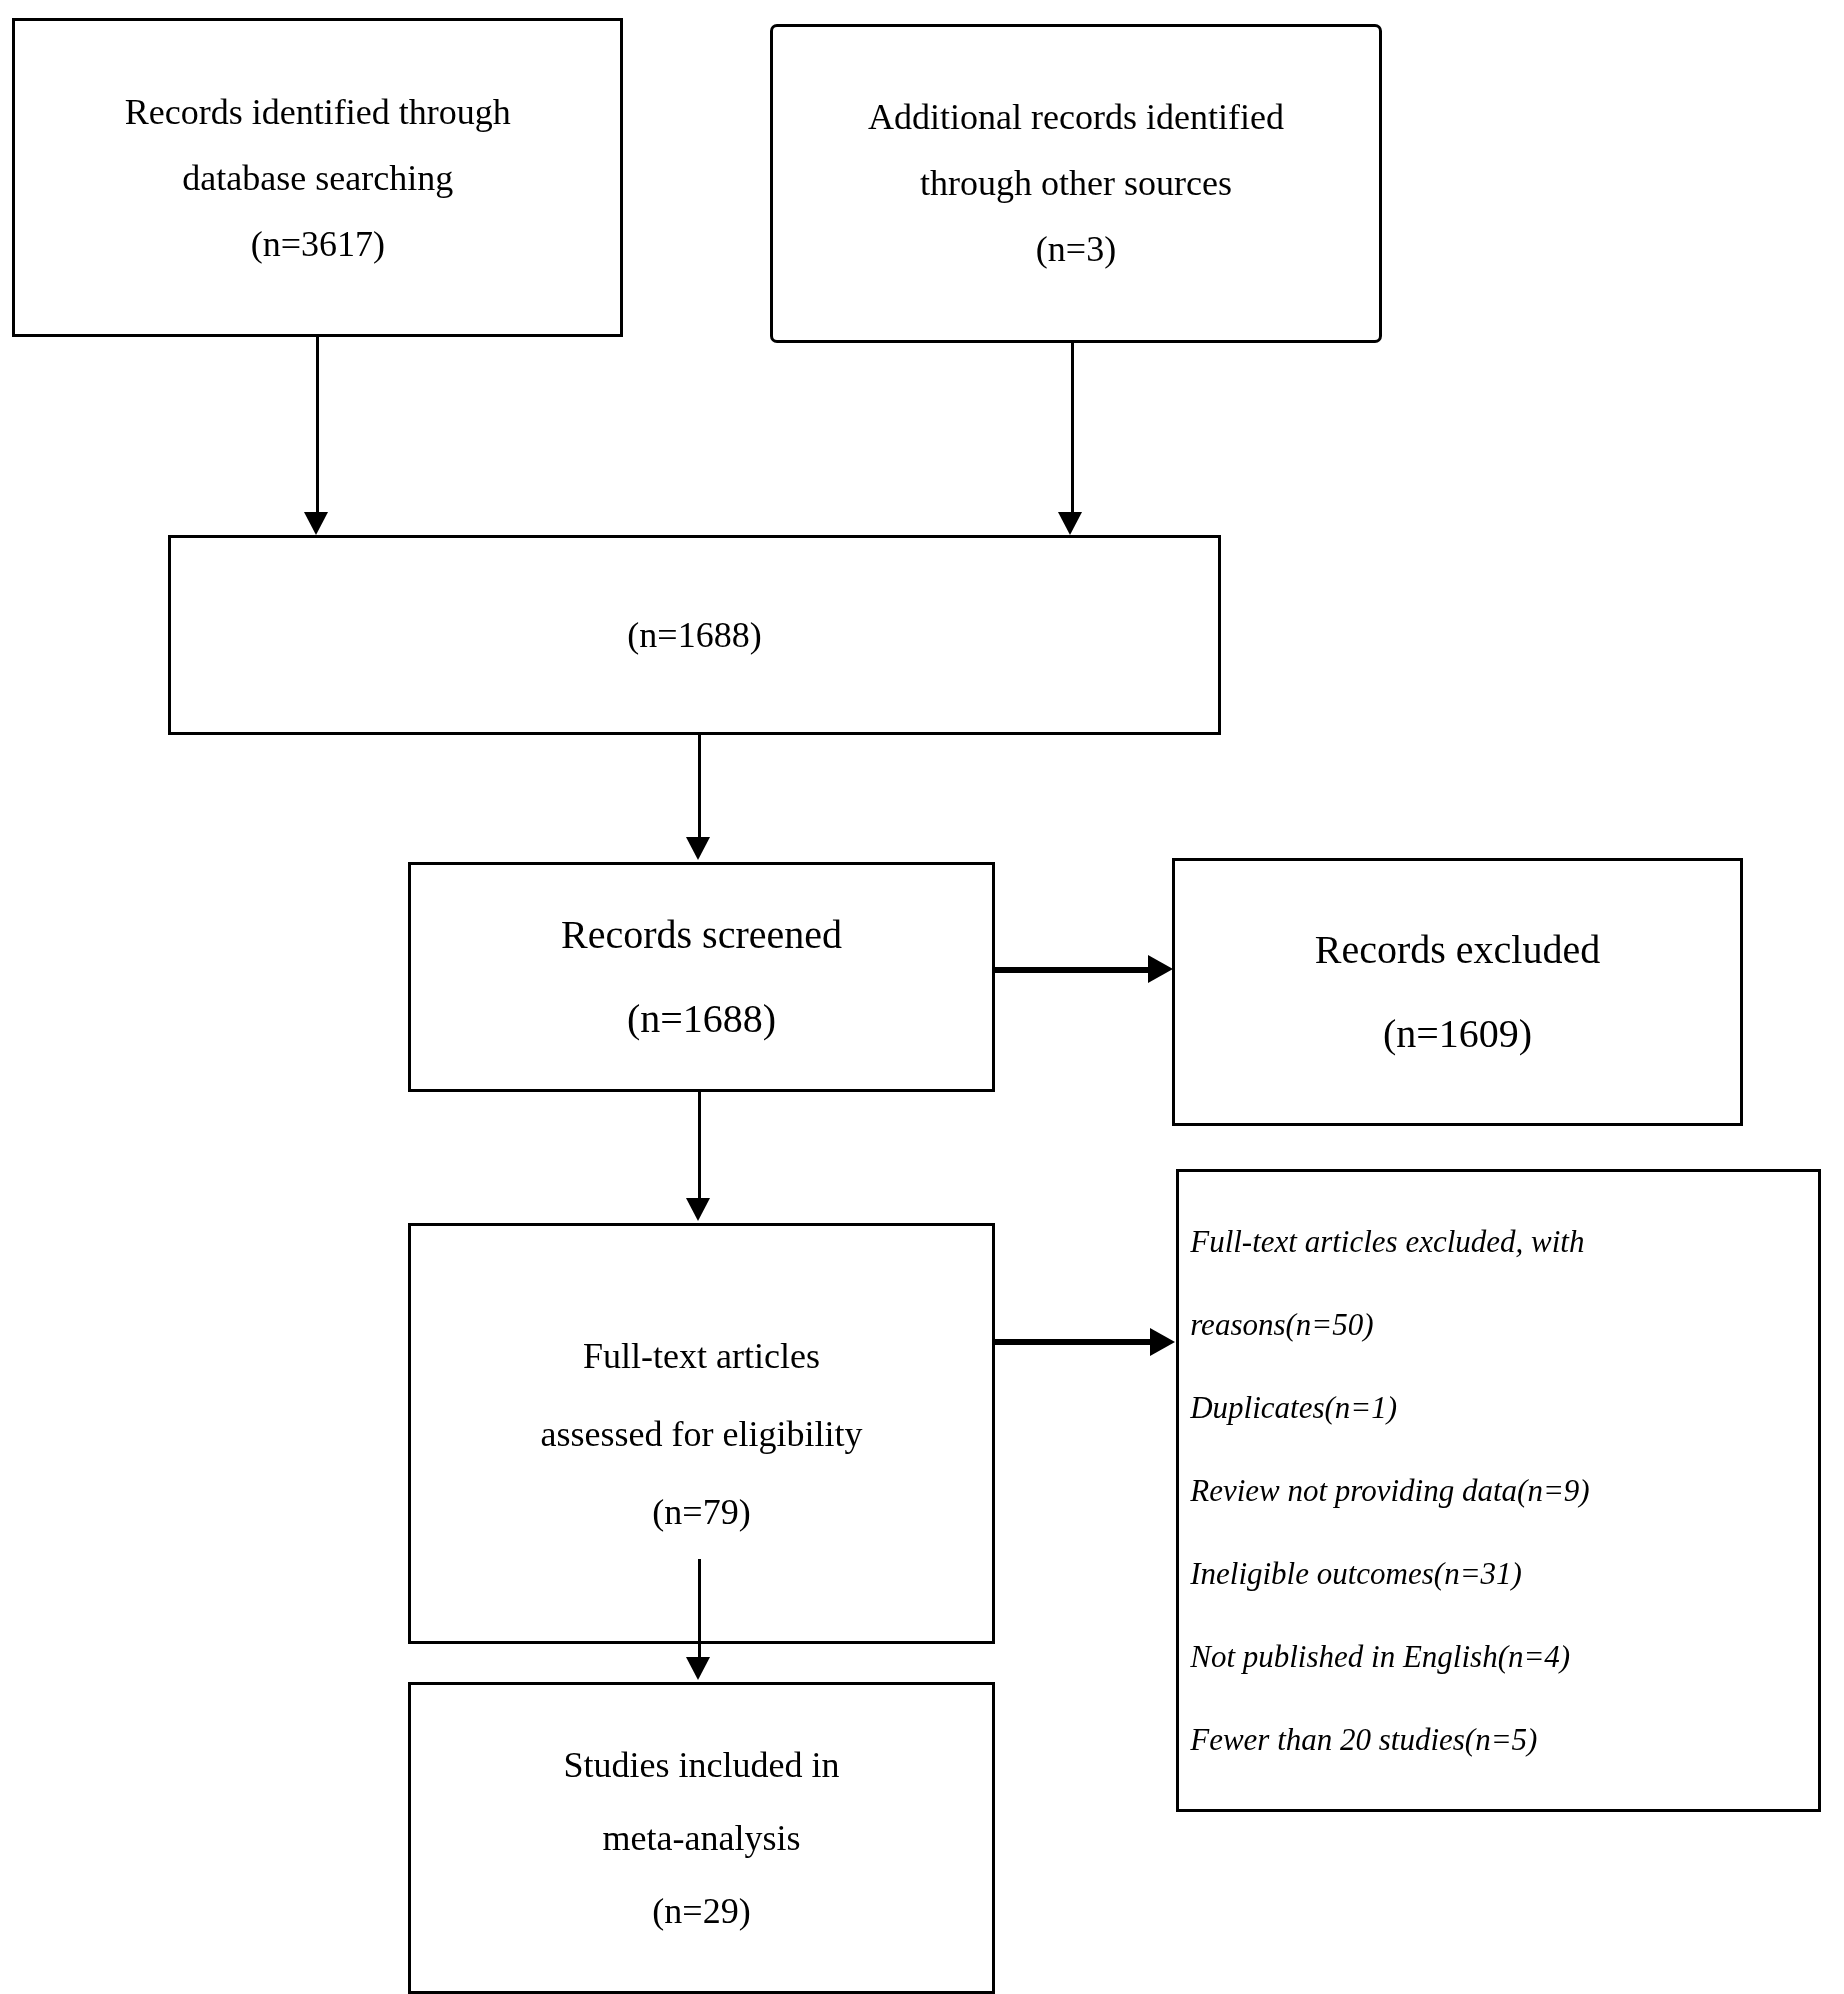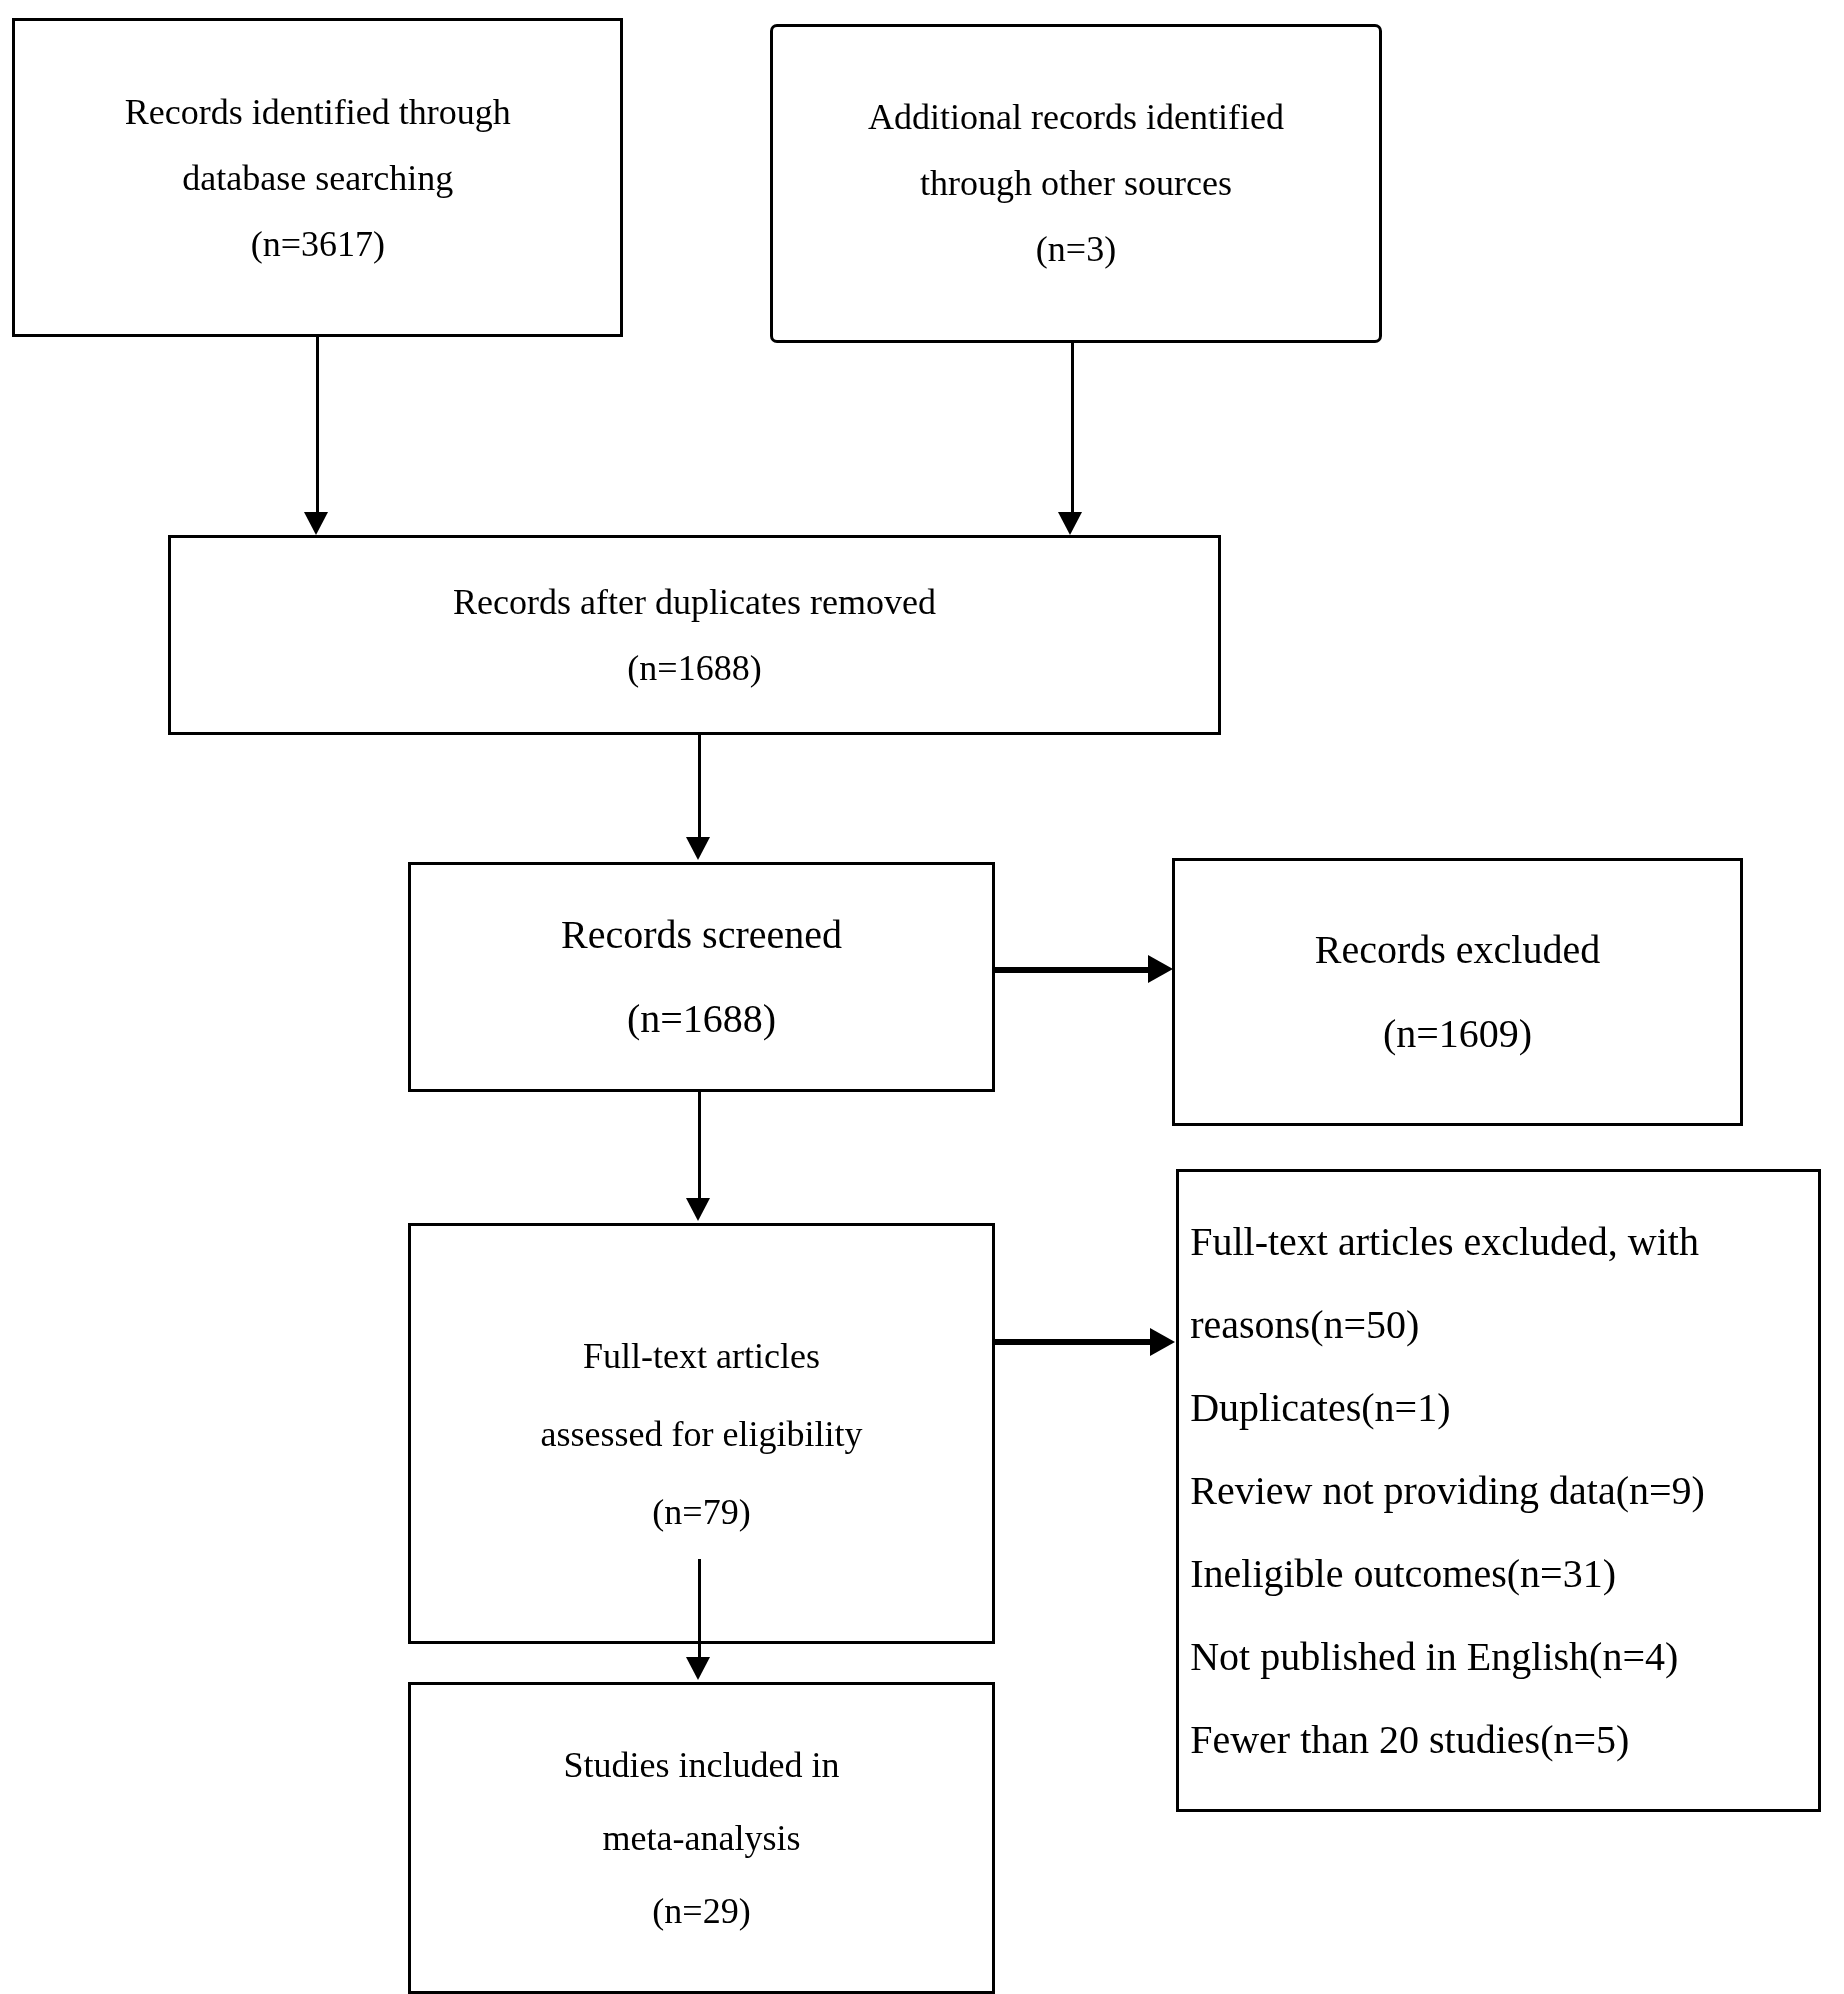--- a/index.html
+++ b/index.html
@@ -53,21 +53,21 @@
   #box-included    { left: 408px;  top: 1682px; width: 587px; height: 312px; }
 
   
   #box-db-search   .line,
   #box-other-src   .line { font-size: 36px; line-height: 66px; }
   #box-dedup       .line { font-size: 36px; line-height: 66px; }
   #box-screened    .line,
   #box-rec-excl    .line { font-size: 40px; line-height: 84px; }
   #box-fulltext    .line { font-size: 36px; line-height: 78px; }
   #box-included    .line { font-size: 36px; line-height: 73px; }
-  #box-excl-reason .line { font-size: 40px; line-height: 83px; }
+  #box-excl-reason .line { font-size: 31px; line-height: 83px; font-style: italic; }
 
   
   .vline {
     position: absolute;
     width: 3.4px;
     background: #000000;
   }
   .hline {
     position: absolute;
     height: 5.6px;
@@ -123,21 +123,20 @@
     <span class="line">(n=3)</span>
   </div>
 
   <div class="vline" id="conn1-v"></div>
   <div class="arrow-down" id="conn1-a"></div>
 
   <div class="vline" id="conn2-v"></div>
   <div class="arrow-down" id="conn2-a"></div>
 
   <div class="flow-box box-centered" id="box-dedup">
-    <span class="line">Records after duplicates removed</span>
     <span class="line">(n=1688)</span>
   </div>
 
   <div class="vline" id="conn3-v"></div>
   <div class="arrow-down" id="conn3-a"></div>
 
   <div class="flow-box box-centered" id="box-screened">
     <span class="line">Records screened</span>
     <span class="line">(n=1688)</span>
   </div>

